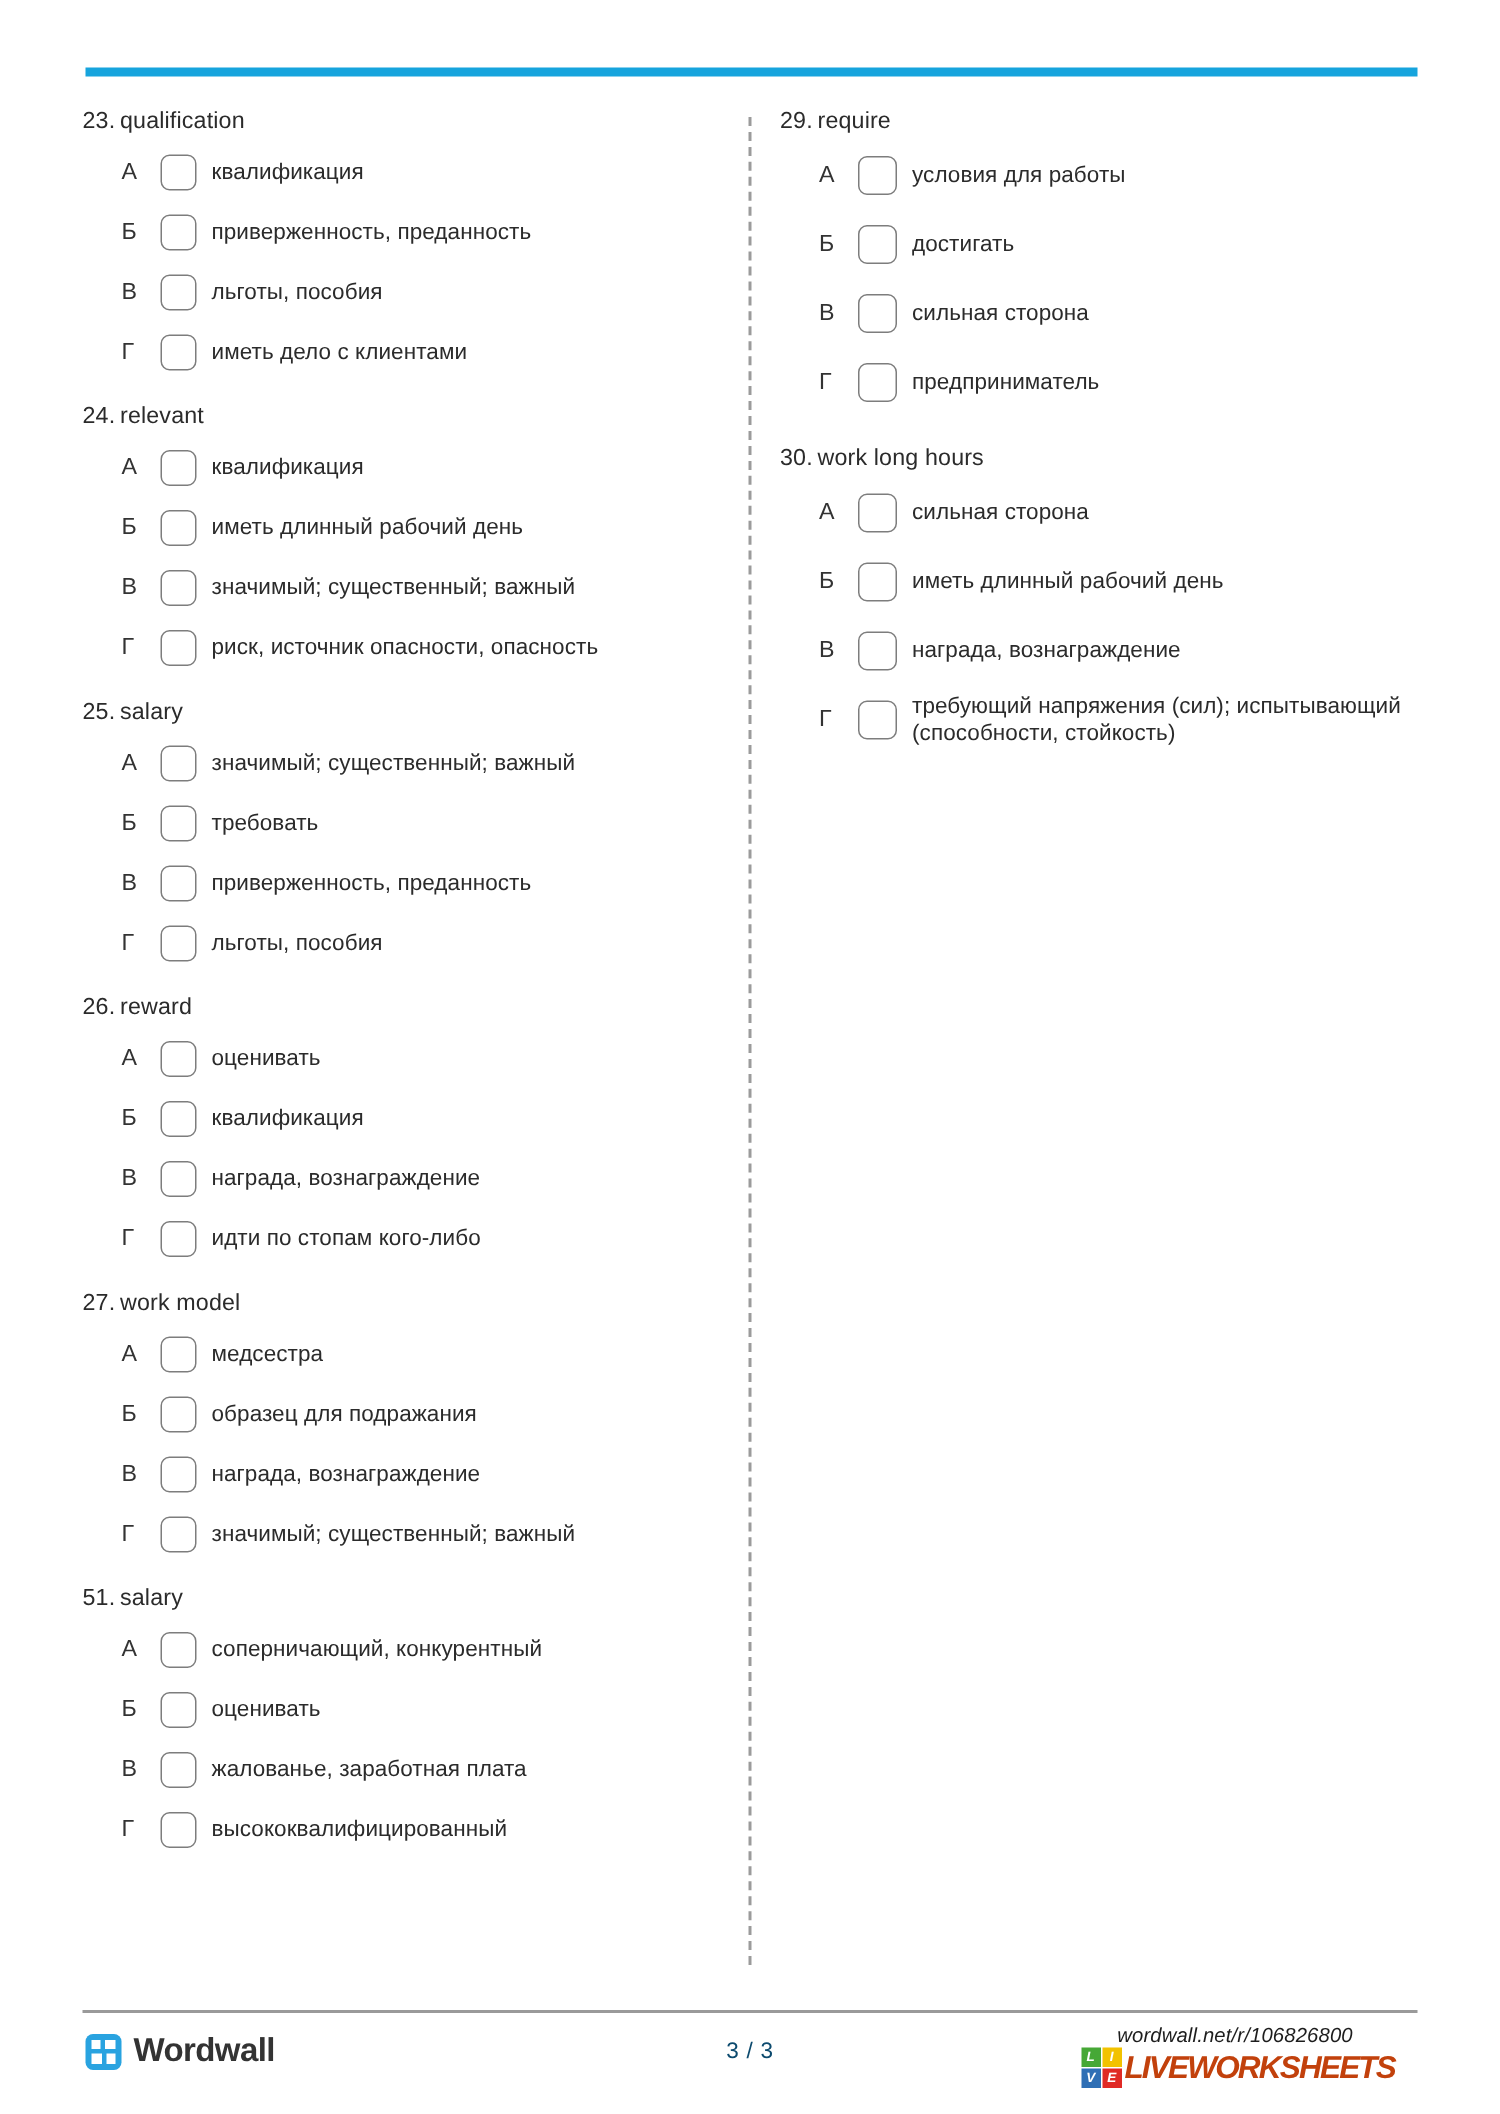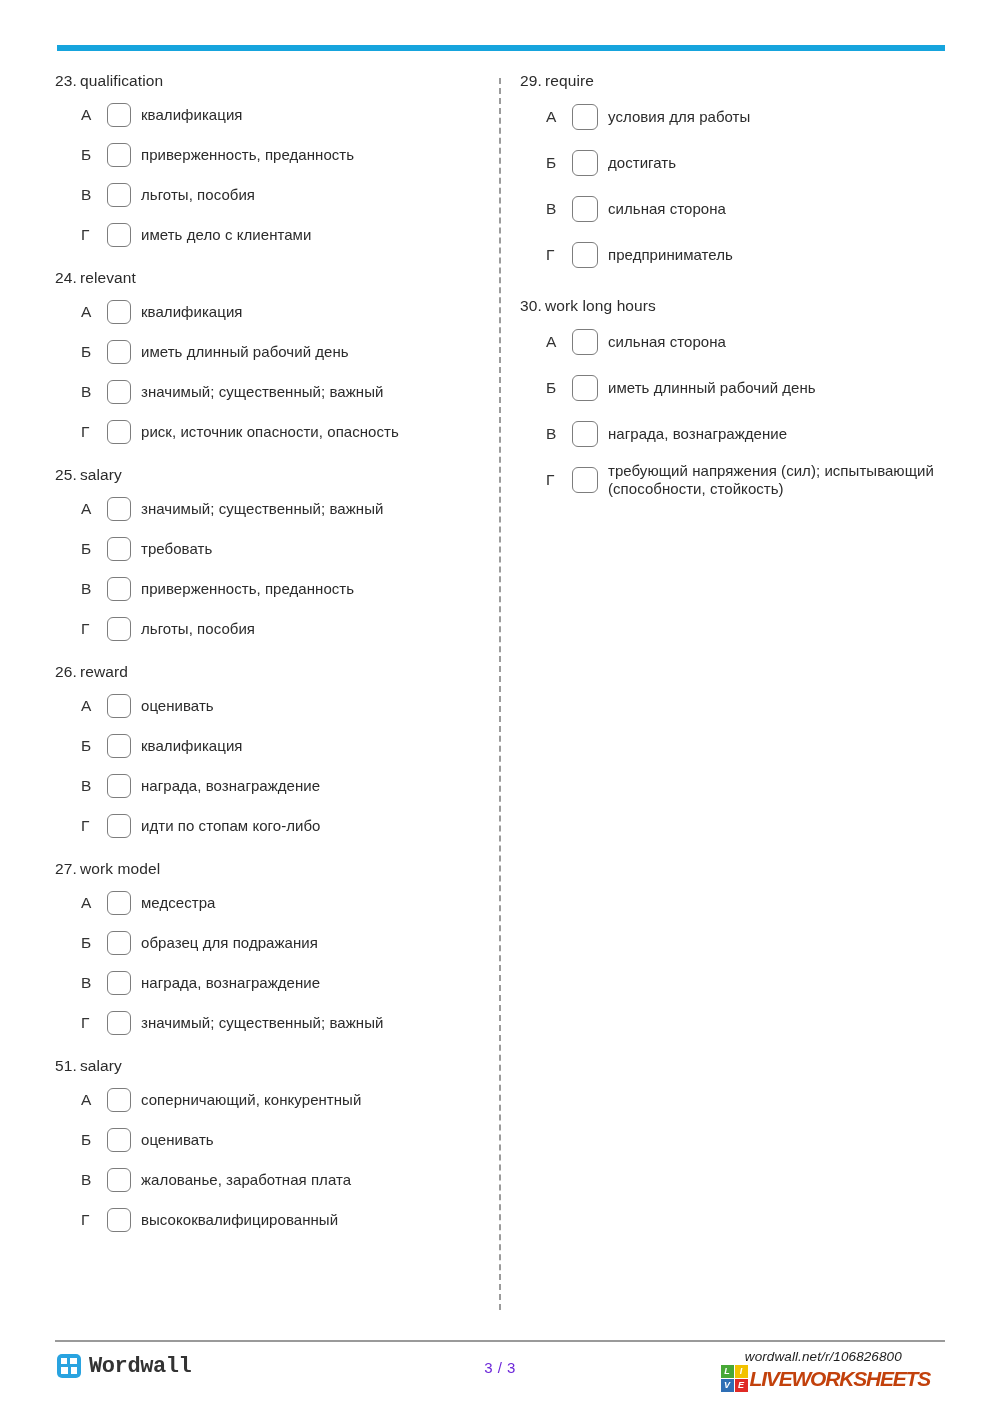--- a/index.html
+++ b/index.html
@@ -135,22 +135,21 @@
     width: 1000px;
     height: 64px;
   }
 
   
   .wordwall {
     position: absolute;
     left: 57px;
     top: 9px;
     display: flex;
-    align-items: flex-start;
-    font-family: Liberation Mono, monospace;
+    align-items: flex-end;
   }
   .ww-mark {
     width: 24px;
     height: 24px;
     border-radius: 5px;
     background: #29a3e0;
     position: relative;
     margin-right: 8px;
     flex: 0 0 24px;
   }
@@ -171,21 +170,21 @@
   }
 
   
   .page-count {
     position: absolute;
     left: 0;
     top: 14px;
     width: 1000px;
     text-align: center;
     font-size: 15px;
-    color: #6d28d9;
+    color: #0c4a6e;
     letter-spacing: .5px;
   }
 
   
   .lw-block {
     position: absolute;
     right: 70px;
     top: 4px;
     text-align: right;
     font-style: italic;

